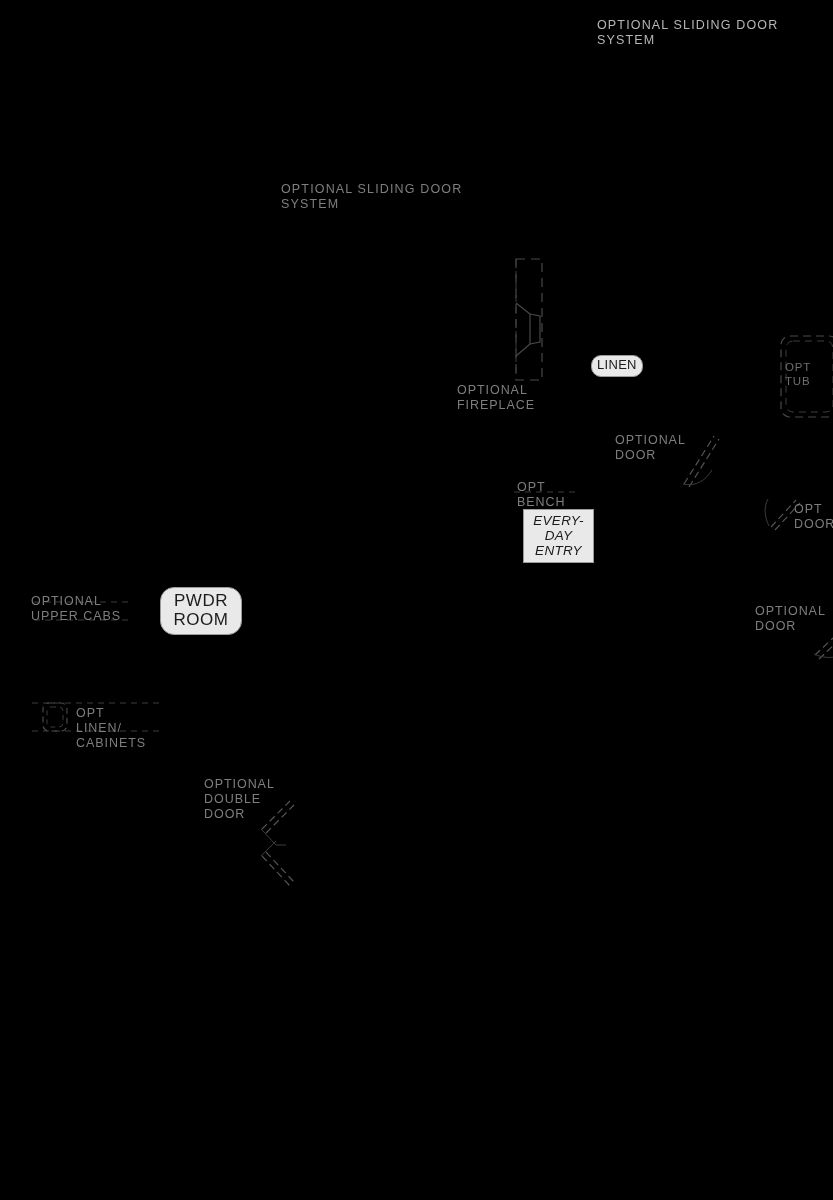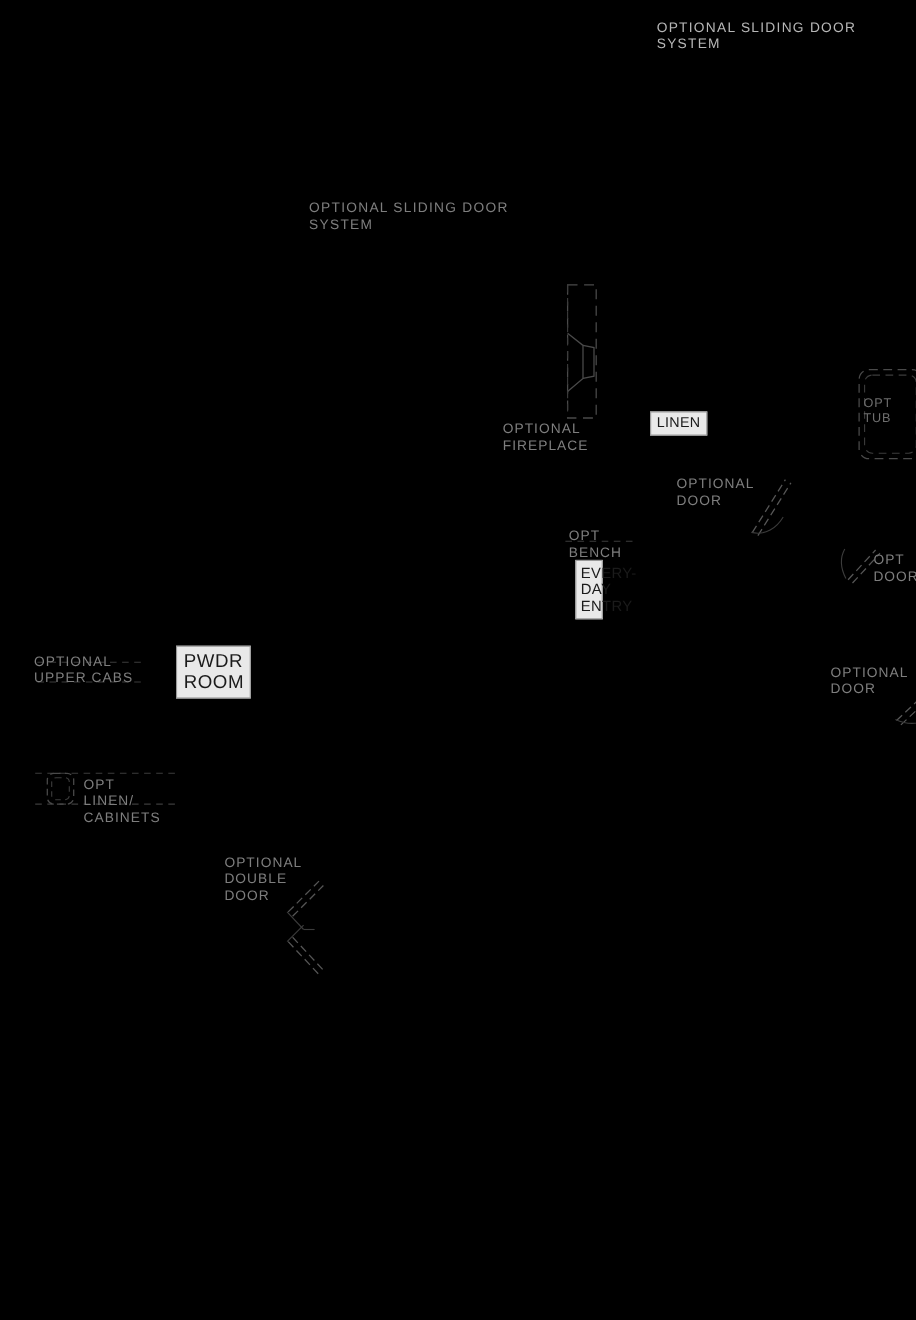--- a/index.html
+++ b/index.html
@@ -156,22 +156,22 @@
   <div class="lbl lbl-mid sz-norm" style="left:52px; top:706px; width:75px;">OPT LINEN/
 CABINETS</div>
 
   <div class="lbl lbl-mid sz-norm" style="left:180px; top:777px; width:96px;">OPTIONAL
 DOUBLE
 DOOR</div>
 
   <div class="lbl lbl-dim sz-sm" style="left:761px; top:361px; width:48px;">OPT
 TUB</div>
 
-  <div class="plate plate-linen" style="left:567px; top:374px;">LINEN</div>
+  <div class="plate plate-linen" style="left:567px; top:355px;border-radius:10px;">LINEN</div>
 
-  <div class="plate plate-entry" style="left:499px; top:509px; width:25px;">EVERY-
+  <div class="plate plate-entry" style="left:499px; top:509px; width:71px;font-style:italic;">EVERY-
 DAY
 ENTRY</div>
 
-  <div class="plate plate-pwdr" style="left:136px; top:587px; width:68px;">PWDR
+  <div class="plate plate-pwdr" style="left:136px; top:587px; width:82px;border-radius:14px;">PWDR
 ROOM</div>
 
 </div>
 
 </body></html>

